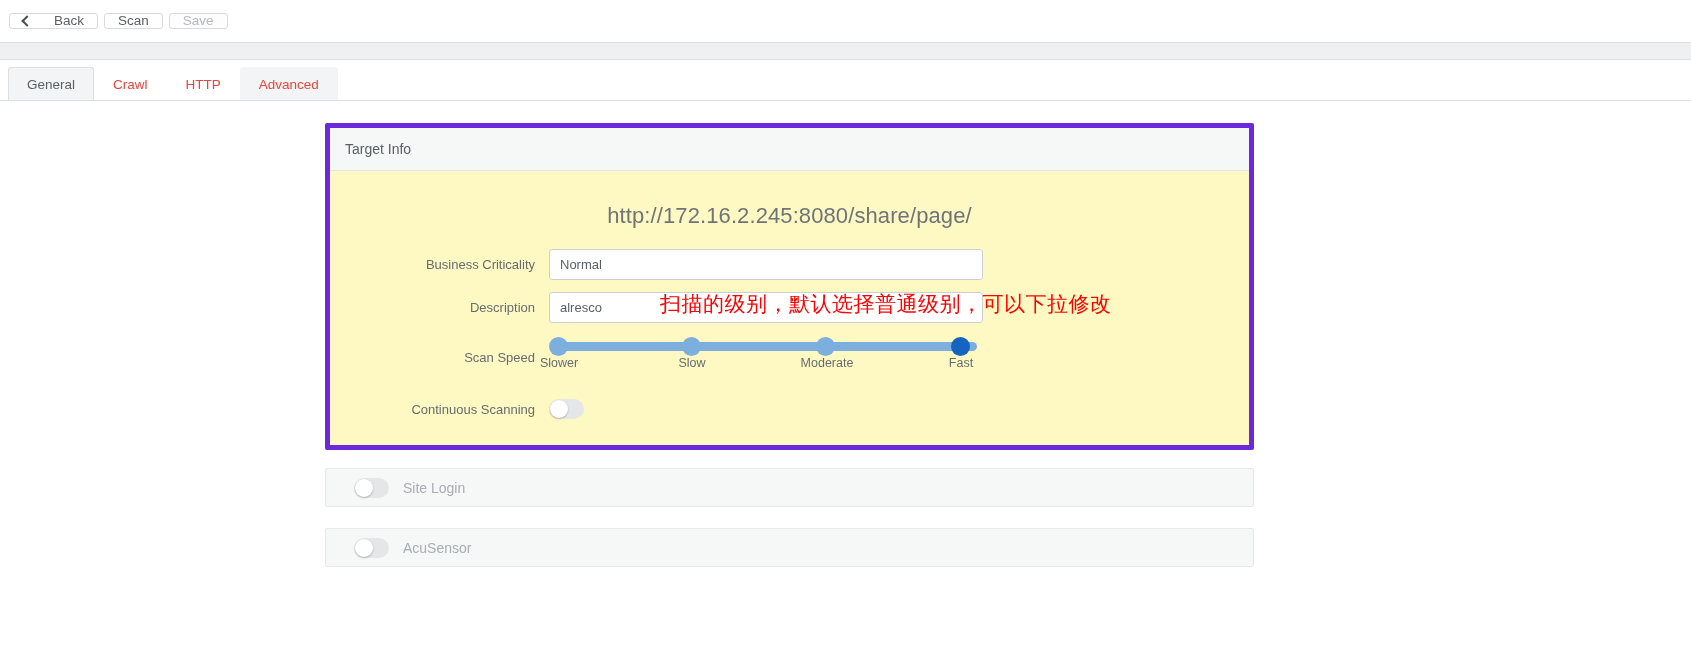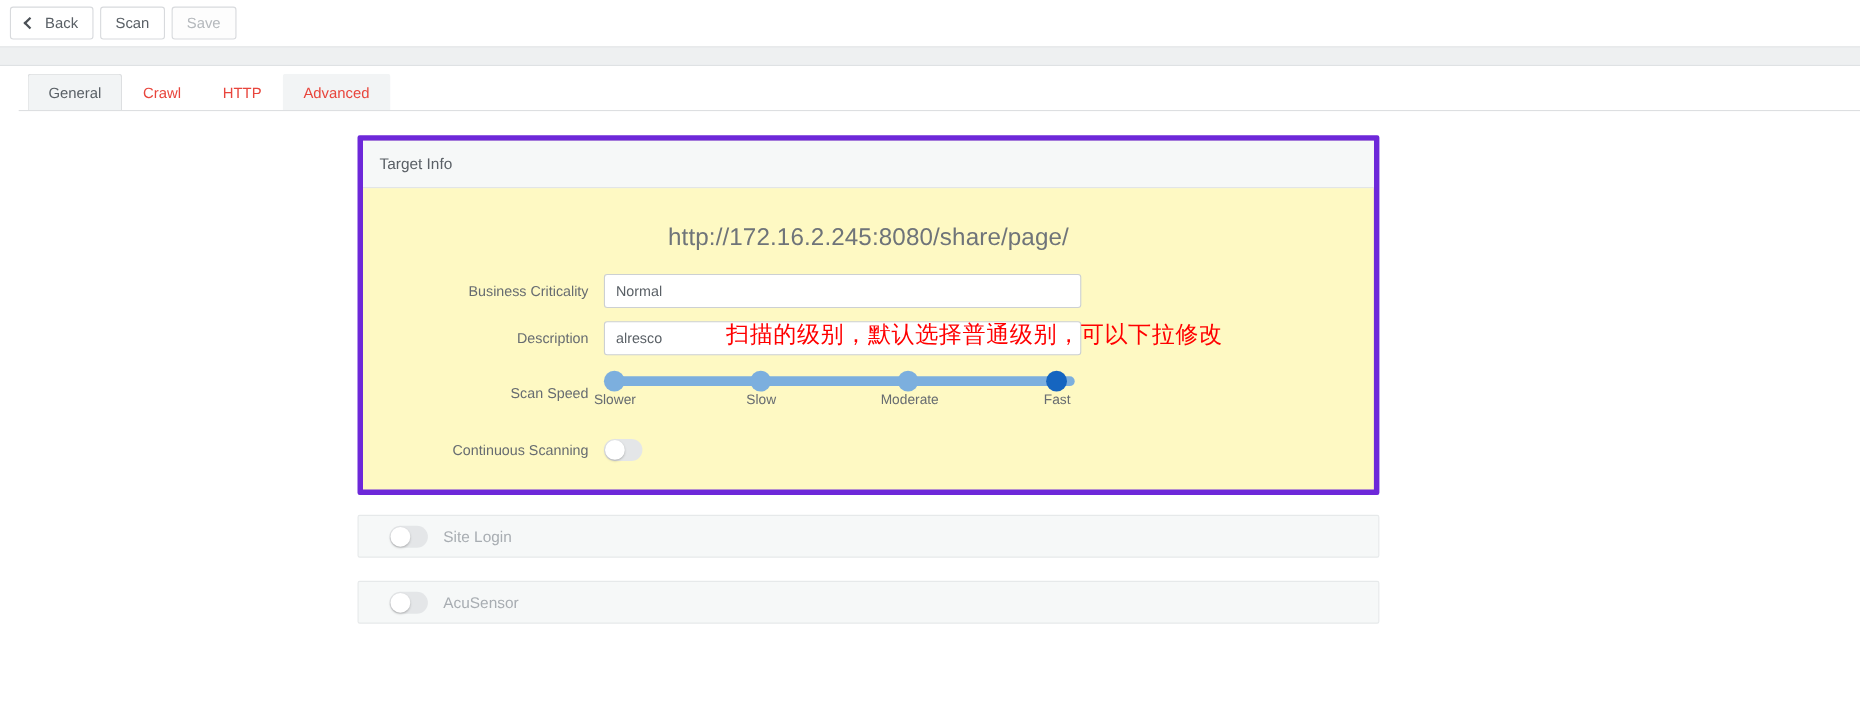--- a/index.html
+++ b/index.html
@@ -23,33 +23,33 @@
   .toolbar {
     height: 42px;
     background: #ffffff;
     display: flex;
     align-items: center;
     padding-left: 9px;
     gap: 6px;
     position: relative;
   }
   .tb-btn {
-    height: 30px;
+    height: 16px;
     min-width: 48px;
     padding: 0 13px;
     background: #ffffff;
     border: 1px solid #d8dadd;
     border-radius: 3px;
     font-family: "Liberation Sans", sans-serif;
     font-size: 13.5px;
     color: #5a6066;
     display: inline-flex;
     align-items: center;
     justify-content: center;
-    gap: 9px;
+    gap: 22px;
     cursor: pointer;
     line-height: 1;
     white-space: nowrap;
   }
   .tb-btn.disabled {
     color: #b5b9bd;
     cursor: default;
     background: #fdfdfd;
   }
   .chev-left {
@@ -74,21 +74,20 @@
 
   
   .tabbar {
     height: 41px;
     background: #ffffff;
     border-bottom: 1px solid #dddfe1;
     display: flex;
     align-items: flex-end;
     padding-left: 8px;
     position: relative;
-    margin-left: 17px;
   }
   .tab {
     height: 33px;
     padding: 0 18px;
     display: inline-flex;
     align-items: center;
     justify-content: center;
     font-size: 13.5px;
     color: #e8453c;
     cursor: pointer;

